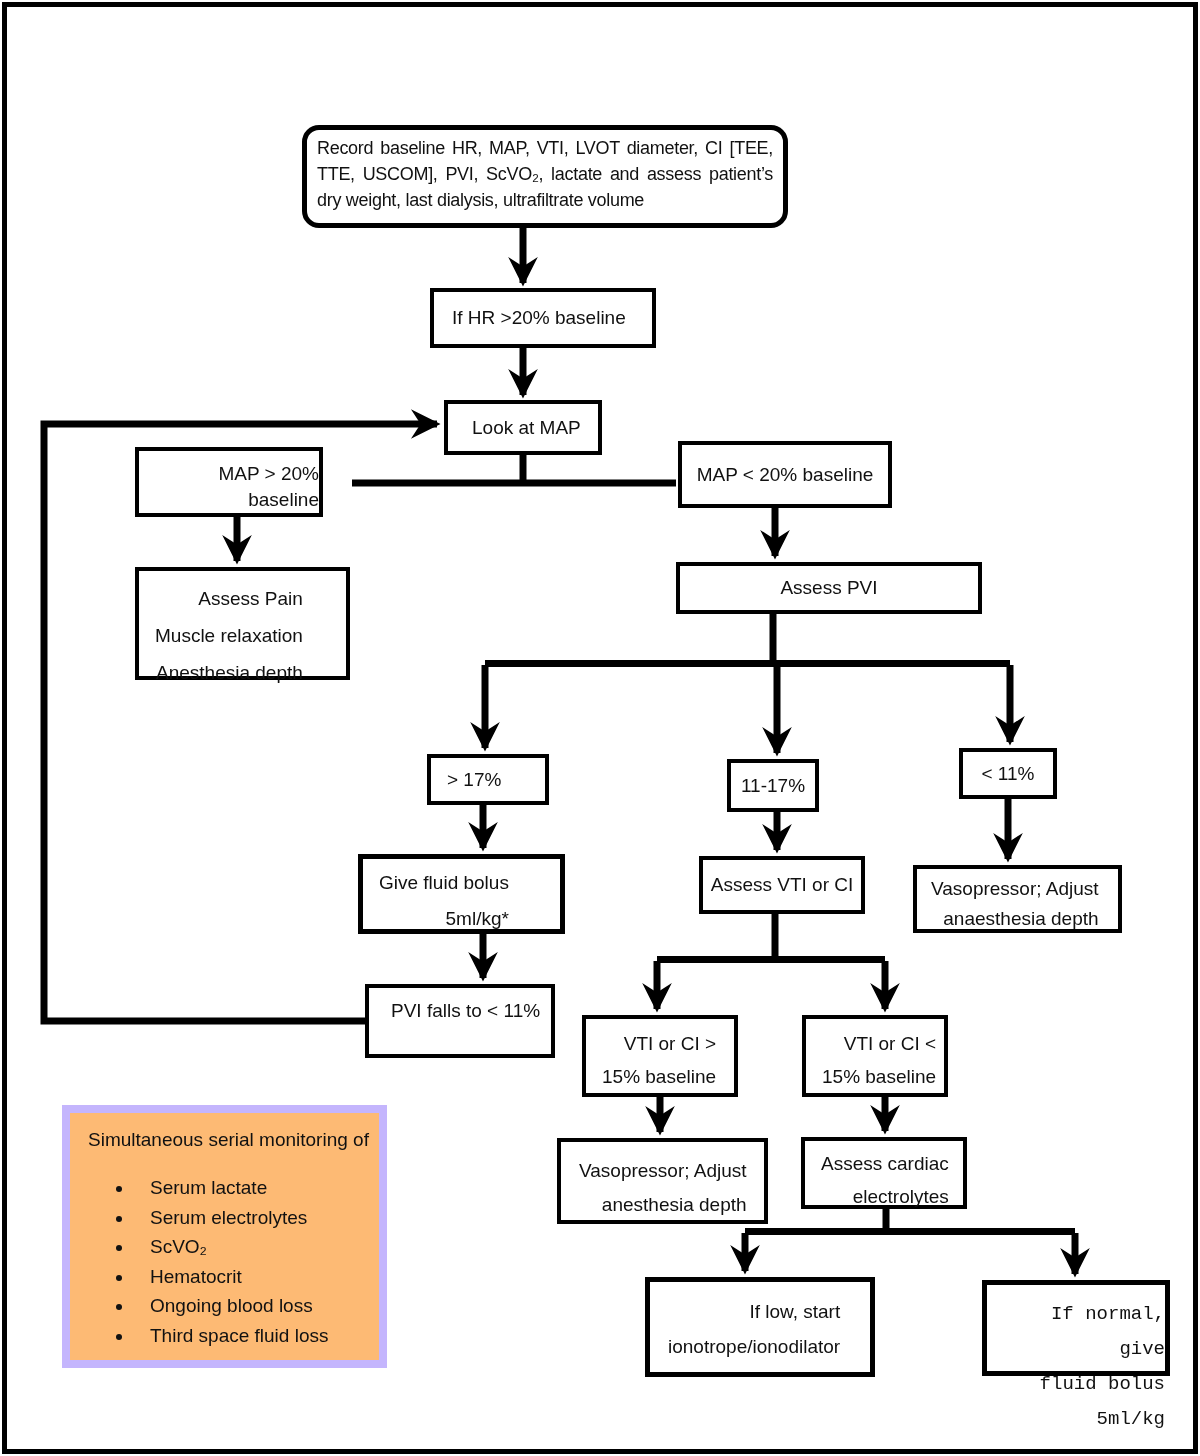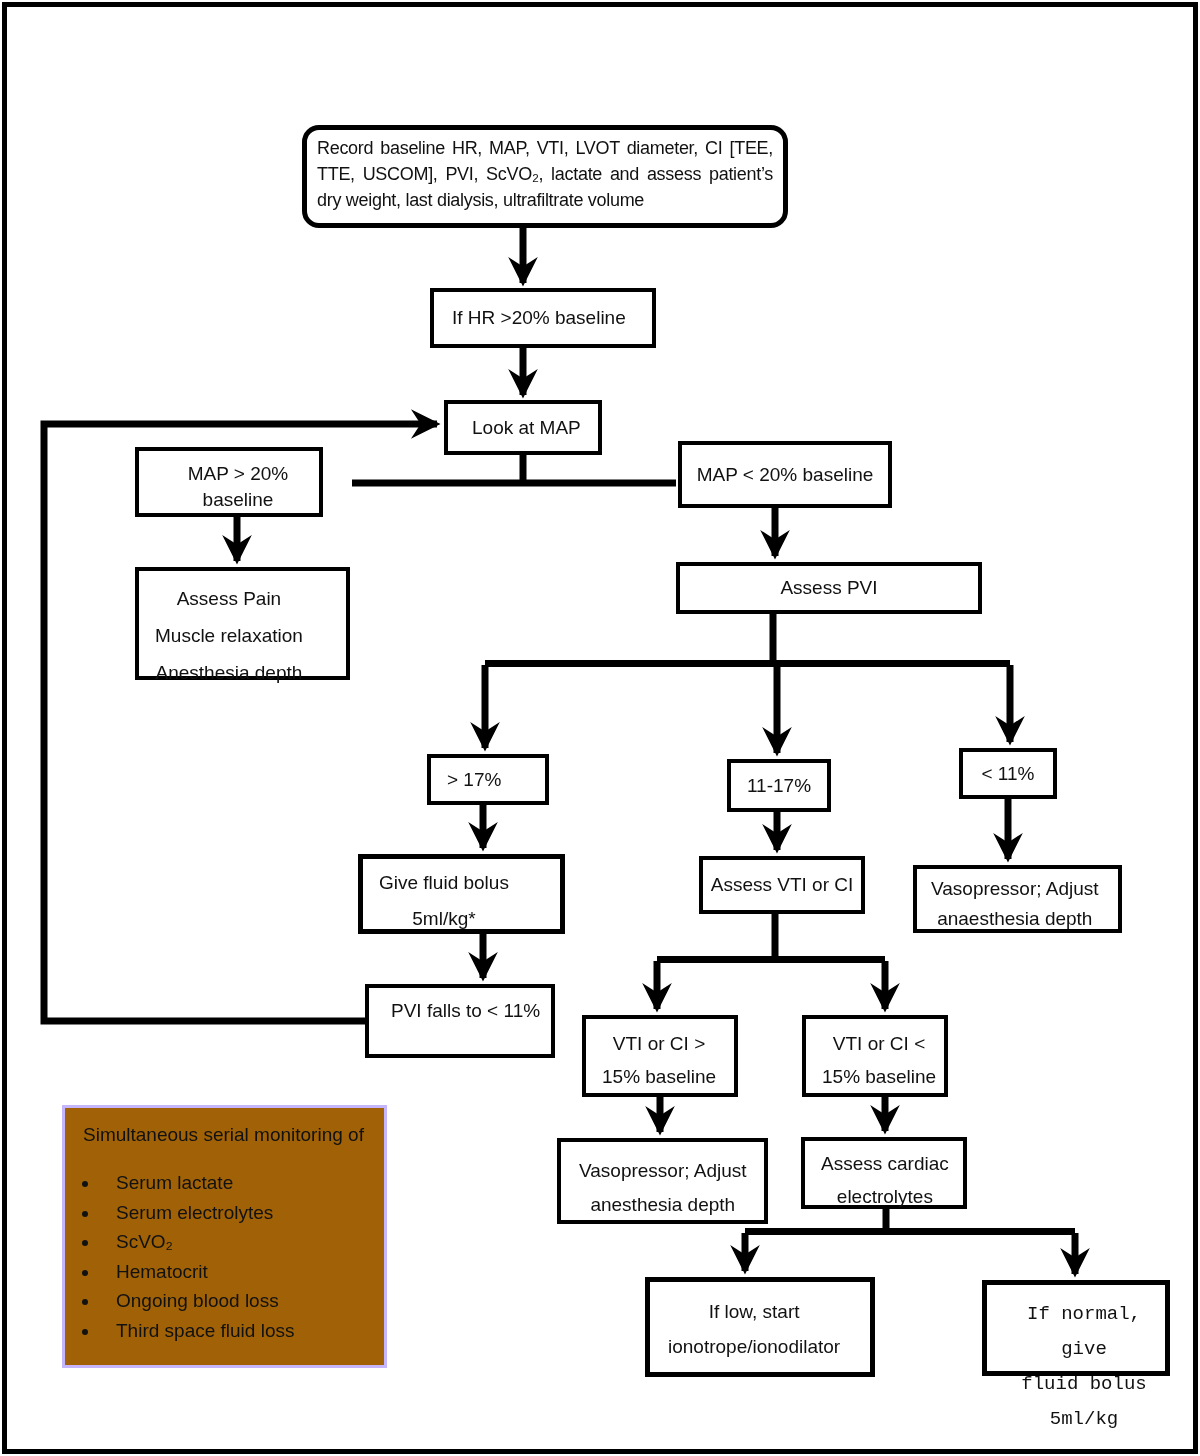--- a/index.html
+++ b/index.html
@@ -5,33 +5,33 @@
   html,body{margin:0;padding:0;background:#fff;}
   #canvas{
     position:relative;width:1200px;height:1456px;background:#ffffff;
     font-family:"Liberation Sans",sans-serif;color:#111;overflow:hidden;
   }
   #outer-frame{position:absolute;left:2px;top:2px;right:2px;bottom:2px;border:5px solid #000;pointer-events:none;}
   #wires{position:absolute;left:0;top:0;width:1200px;height:1456px;}
   .node{
     position:absolute;box-sizing:border-box;background:#fff;border:4px solid #000;
     font-size:19px;line-height:1.35;white-space:pre-line;display:flex;
-    align-items:center;justify-content:flex-start;text-align:center;z-index:2;
+    align-items:center;justify-content:flex-start;text-align:right;z-index:2;
   }
   .thick{border-width:5px;}
   .h-center{justify-content:center;text-align:center;}
   .v-top{align-items:flex-start;}
   .justify{display:block;white-space:normal;text-align:justify;}
   #monitor-box{
     position:absolute;left:62px;top:1105px;width:325px;height:263px;
-    box-sizing:border-box;border:3px solid #c4b5fd;background:#a16207;z-index:2;
+    box-sizing:border-box;border:8px solid #c4b5fd;background:#fdba74;z-index:2;
     font-size:19px;
   }
   #monitor-box .title{margin:16px 0 0 18px;}
-  #monitor-box ul{margin:26px 0 0 0;padding-left:35px;}
+  #monitor-box ul{margin:26px 0 0 0;padding-left:64px;}
   #monitor-box li{padding-left:16px;margin-bottom:7.5px;line-height:22px;}
 </style>
 </head>
 <body>
 
 <div id="canvas">
 
   <svg id="wires" viewBox="0 0 1200 1456" xmlns="http://www.w3.org/2000/svg" aria-hidden="true">
     <defs>
       <marker id="ah" viewBox="0 0 10 10" refX="8.5" refY="5" markerWidth="4.6" markerHeight="4.6" orient="auto" markerUnits="strokeWidth">
@@ -82,21 +82,21 @@
   <div class="node h-center" style="left:678px;top:441px;width:214px;height:67px;">MAP &lt; 20% baseline</div>
 
   <div class="node v-top" style="left:135px;top:567px;width:215px;height:113px;padding:9px 0 12px 16px;line-height:37px;">Assess Pain
 Muscle relaxation
 Anesthesia depth</div>
 
   <div class="node h-center" style="left:676px;top:562px;width:306px;height:52px;">Assess PVI</div>
 
   <div class="node" style="left:427px;top:754px;width:122px;height:51px;padding-left:16px;">&gt; 17%</div>
 
-  <div class="node h-center" style="left:727px;top:759px;width:104px;height:53px;">11-17%</div>
+  <div class="node h-center" style="left:727px;top:759px;width:92px;height:53px;">11-17%</div>
 
   <div class="node h-center" style="left:959px;top:748px;width:98px;height:51px;">&lt; 11%</div>
 
   <div class="node thick v-top" style="left:358px;top:854px;width:207px;height:80px;padding:6px 0 0 16px;line-height:36px;">Give fluid bolus
 5ml/kg*</div>
 
   <div class="node h-center" style="left:699px;top:856px;width:166px;height:58px;">Assess VTI or CI</div>
 
   <div class="node v-top" style="left:913px;top:865px;width:209px;height:68px;padding:5px 0 0 14px;line-height:30px;">Vasopressor; Adjust
 anaesthesia depth</div>

